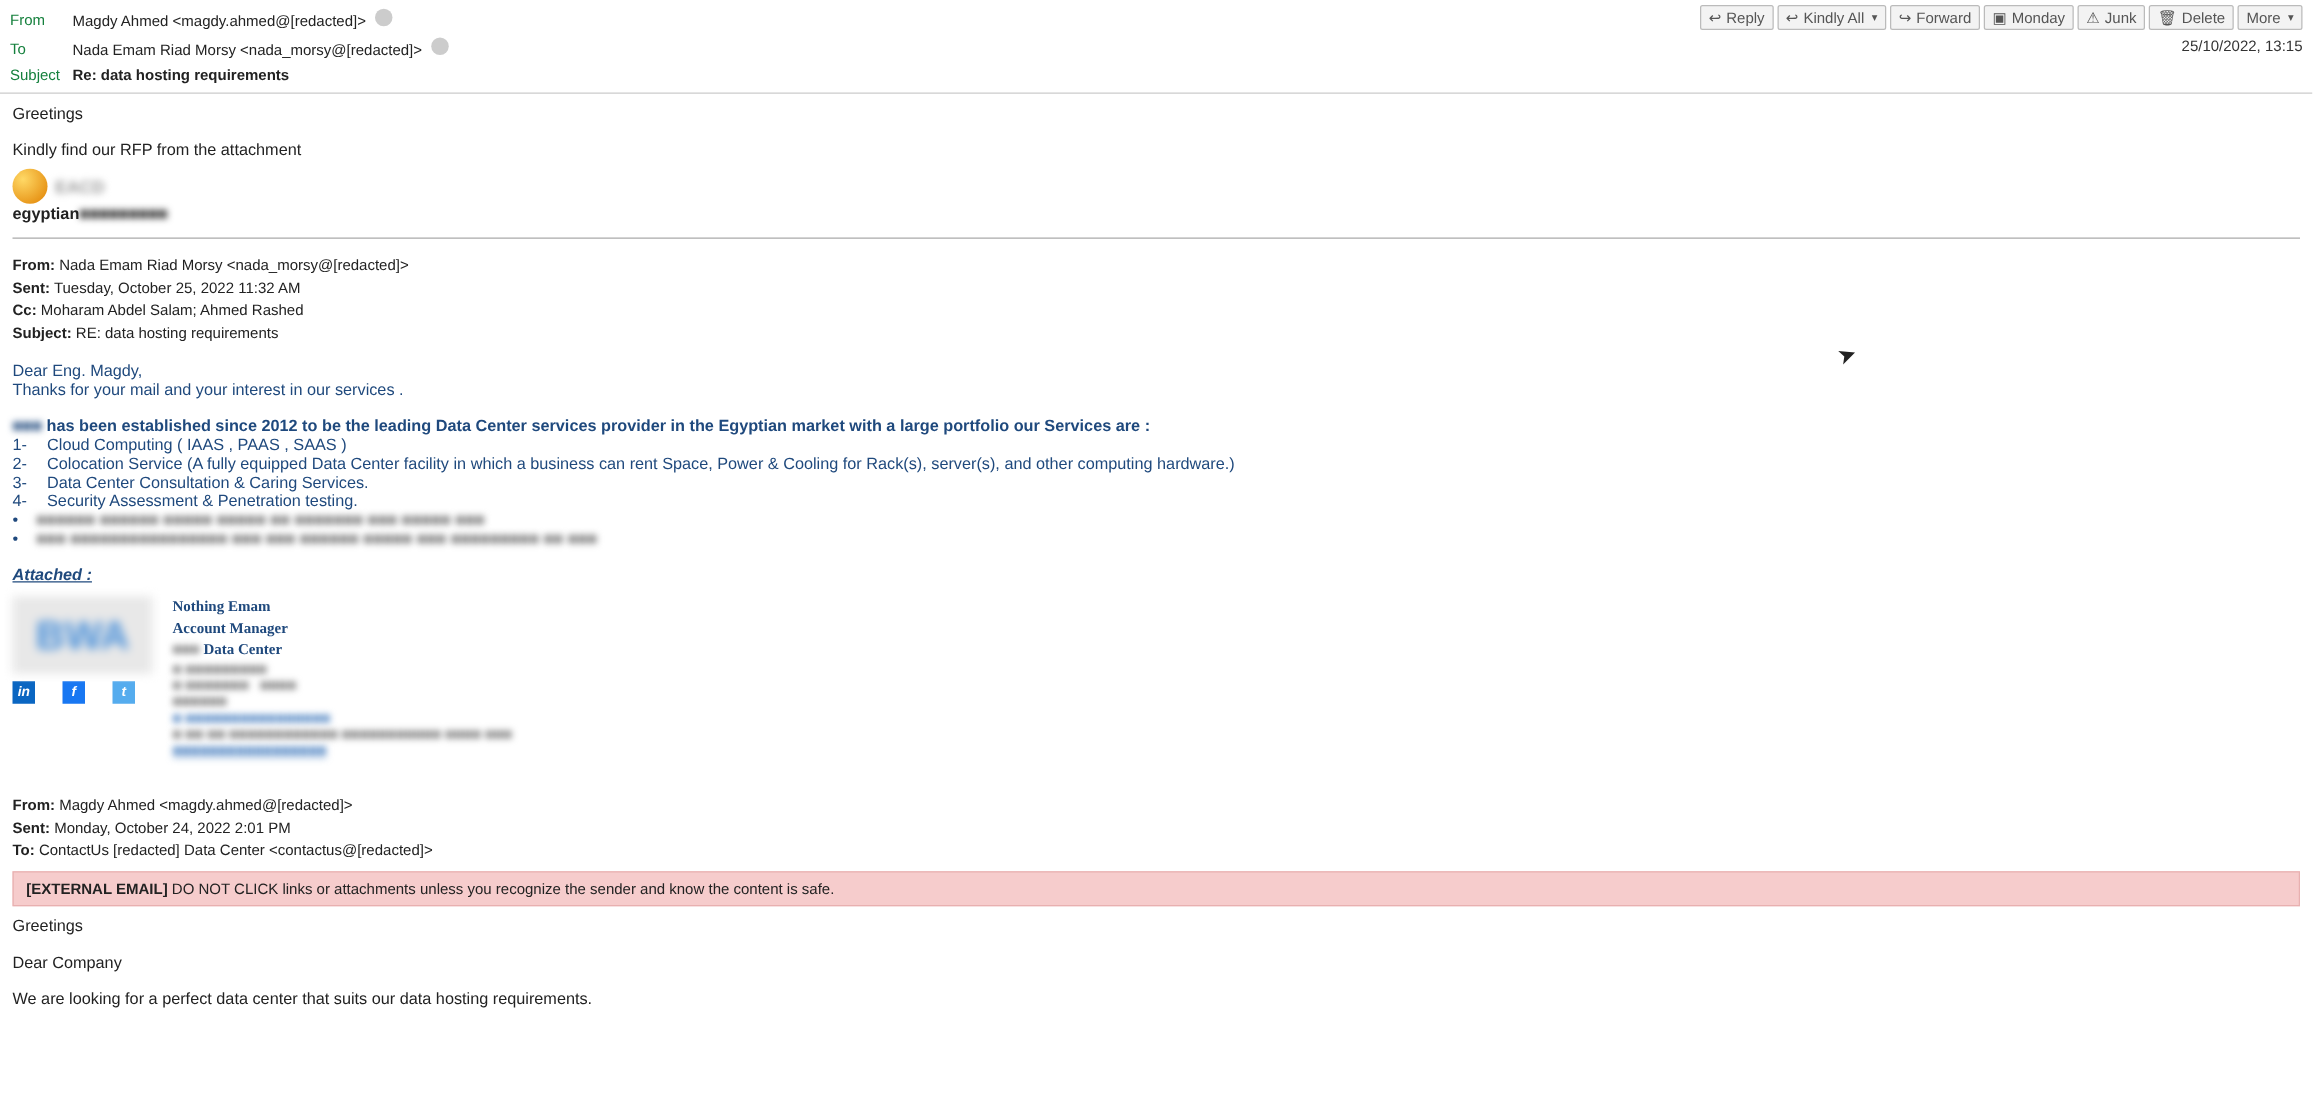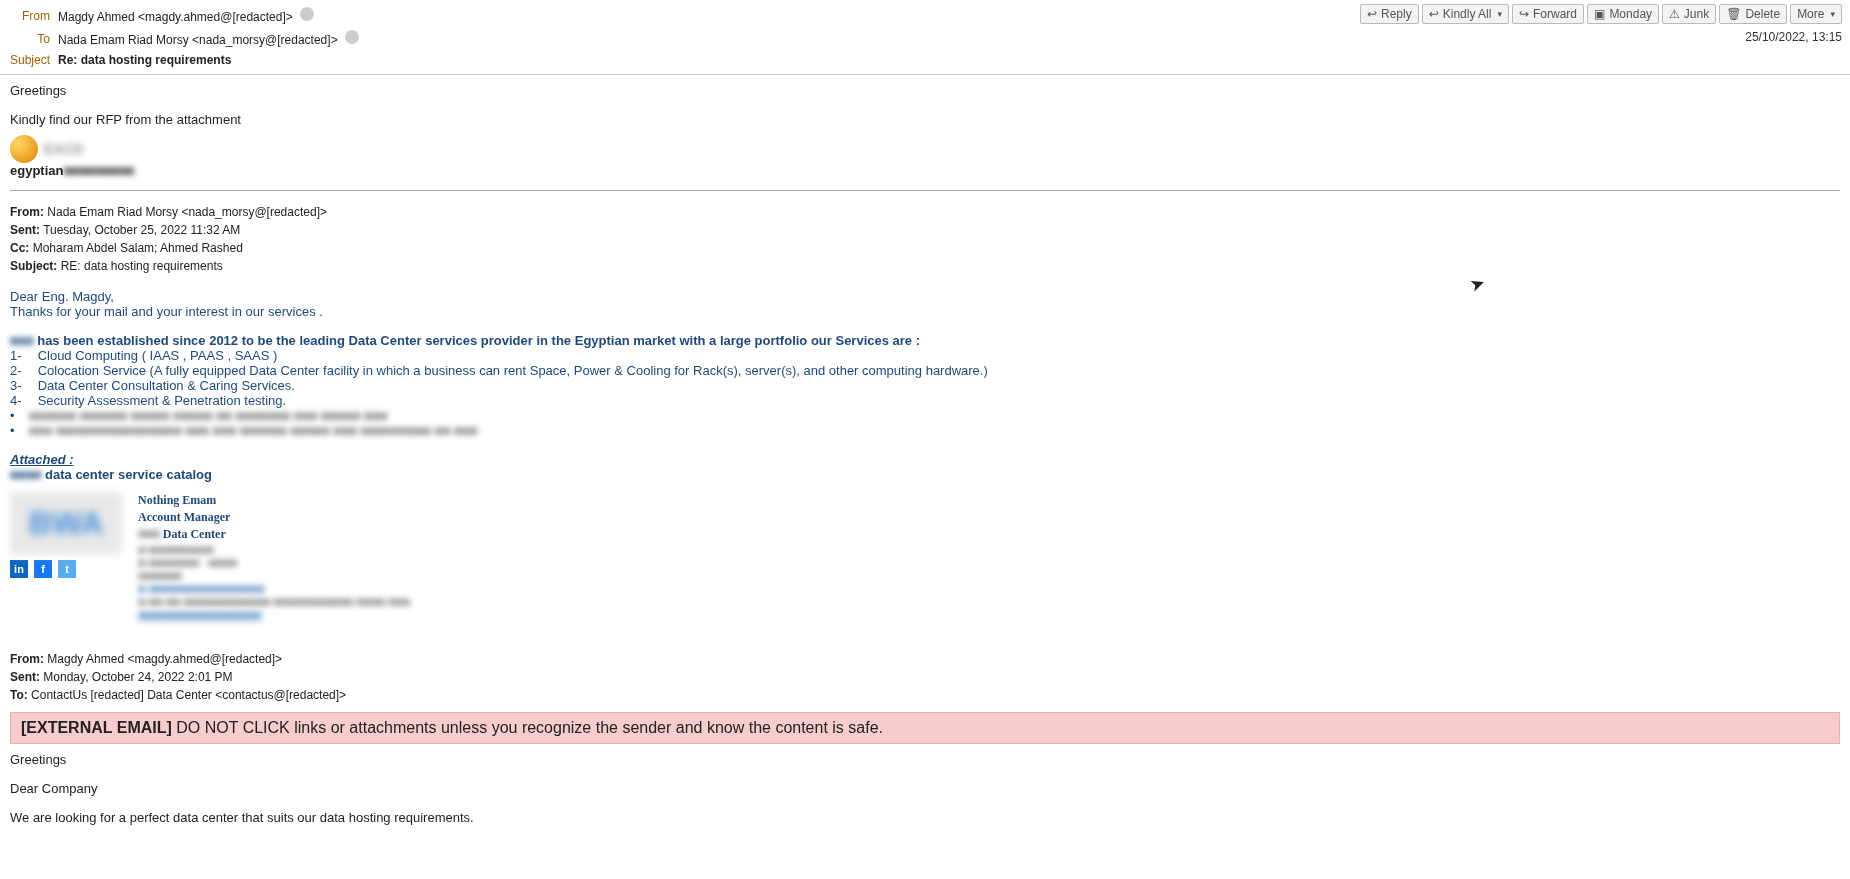--- a/index.html
+++ b/index.html
@@ -1,19 +1,19 @@
 <!DOCTYPE html>
 <html><head>
 <meta charset="utf-8">
 <style>
   * { box-sizing: border-box; margin: 0; padding: 0; }
   body { font-family: Arial, Helvetica, sans-serif; font-size: 12px; background: #fff; color: #222; width: 1850px; }
   .header { border-bottom: 1px solid #ccc; padding: 4px 8px; position: relative; }
   .header-row { display: flex; align-items: center; padding: 3px 0; }
-  .header-label { width: 50px; text-align: right; padding-right: 8px; color: #a16207; }
+  .header-label { width: 50px; text-align: left; padding-right: 8px; color: #15803d; }
   .header-value { flex: 1; }
   .subject-value { font-weight: bold; }
   .contact-icon { display:inline-block; width:14px; height:14px; border-radius:50%; background:#ccc; margin-left:4px; position:relative; }
   .toolbar { position: absolute; right: 8px; top: 4px; display: flex; gap: 3px; align-items: center; }
   .tool-btn { border:1px solid #bbb; background:#f3f3f3; padding:2px 6px; font-size:12px; display:flex; align-items:center; gap:4px; cursor:pointer; color:#555; border-radius:2px; }
   .timestamp { position:absolute; right:8px; top:30px; font-size:12px; color:#333; }
   .body { padding: 8px 10px; overflow-y:auto; font-size:13px; }
   .logo-block { margin: 8px 0; }
   .orange-ball { width:28px; height:28px; background: radial-gradient(circle at 30% 30%, #ffd966, #e08000); border-radius:50%; display:inline-block; vertical-align:middle; }
   .logo-text { filter: blur(3px); color:#999; font-weight:bold; font-size:14px; vertical-align:middle; margin-left:6px; }
@@ -22,28 +22,28 @@
   .quoted-meta { font-size:12px; line-height:1.5; }
   .quoted-meta b { font-weight:bold; }
   .blur { filter: blur(3px); color:#777; }
   .blue-text { color:#1f497d; }
   .navy-bold { color:#1f497d; font-weight:bold; }
   .service-list { color:#1f497d; }
   .service-list .idx { color:#1f497d; display:inline-block; width:24px; }
   .attached-u { color:#1f497d; text-decoration:underline; font-style:italic; font-weight:bold; }
   .sig-block { display:flex; gap:16px; margin-top:10px; }
   .sig-logo { width:112px; height:62px; background:#e8e8e8; filter:blur(4px); color:#4a90d9; font-size:32px; font-weight:bold; display:flex; align-items:center; justify-content:center; }
-  .social { margin-top:6px; display:flex; gap:6px; }
+  .social { margin-top:6px; display:flex; gap:22px;font-style:italic; }
   .social span { width:18px; height:18px; display:inline-flex; align-items:center; justify-content:center; font-size:11px; color:#fff; font-weight:bold;}
   .li { background:#0a66c2; }
   .fb { background:#1877f2; }
   .tw { background:#55acee; }
   .sig-text { font-size:12px; line-height:1.4;font-family:Liberation Serif, serif; }
   .sig-line-blur { filter:blur(3px); color:#777; height:13px; }
-  .ext-banner { background:#f6cccc; border:1px solid #e8b0b0; padding:6px 10px; font-size:16px; margin:8px 0; }
+  .ext-banner { background:#f6cccc; border:1px solid #e8b0b0; padding:6px 10px; font-size:12px; margin:8px 0; }
   .ext-label { font-weight:bold; }
   .chev { font-size:9px; color:#555; margin-left:2px; }
   .cursor { position:absolute; top:273px; left:1470px; font-size:18px; transform: rotate(-20deg); pointer-events:none;}
 </style>
 </head>
 <body>
 
 <div class="header">
   <div class="toolbar">
     <button class="tool-btn">
@@ -117,21 +117,20 @@
     <div><span class="idx">1-</span> <span>Cloud Computing ( IAAS , PAAS , SAAS )</span></div>
     <div><span class="idx">2-</span> <span>Colocation Service (A fully equipped Data Center facility in which a business can rent Space, Power &amp; Cooling for Rack(s), server(s), and other computing hardware.)</span></div>
     <div><span class="idx">3-</span> <span>Data Center Consultation &amp; Caring Services.</span></div>
     <div><span class="idx">4-</span> <span>Security Assessment &amp; Penetration testing.</span></div>
   </div>
 
   <div class="blue-text">•&nbsp;&nbsp;&nbsp;&nbsp;<span class="blur">■■■■■■ ■■■■■■ ■■■■■ ■■■■■ ■■ ■■■■■■■ ■■■ ■■■■■ ■■■</span></div>
   <div class="blue-text">•&nbsp;&nbsp;&nbsp;&nbsp;<span class="blur">■■■ ■■■■■■■■■■■■■■■■ ■■■ ■■■ ■■■■■■ ■■■■■ ■■■ ■■■■■■■■■ ■■ ■■■</span></div>
 
   <div style="margin-top:14px"><span class="attached-u">Attached :</span></div>
-  <div><span class="blur navy-bold">■■■■</span> <span class="navy-bold">data center service catalog</span></div>
 
   <div class="sig-block">
     <div>
       <div class="sig-logo">BWA</div>
       <div class="social">
         <span class="li">in</span>
         <span class="fb">f</span>
         <span class="tw">t</span>
       </div>
     </div>

